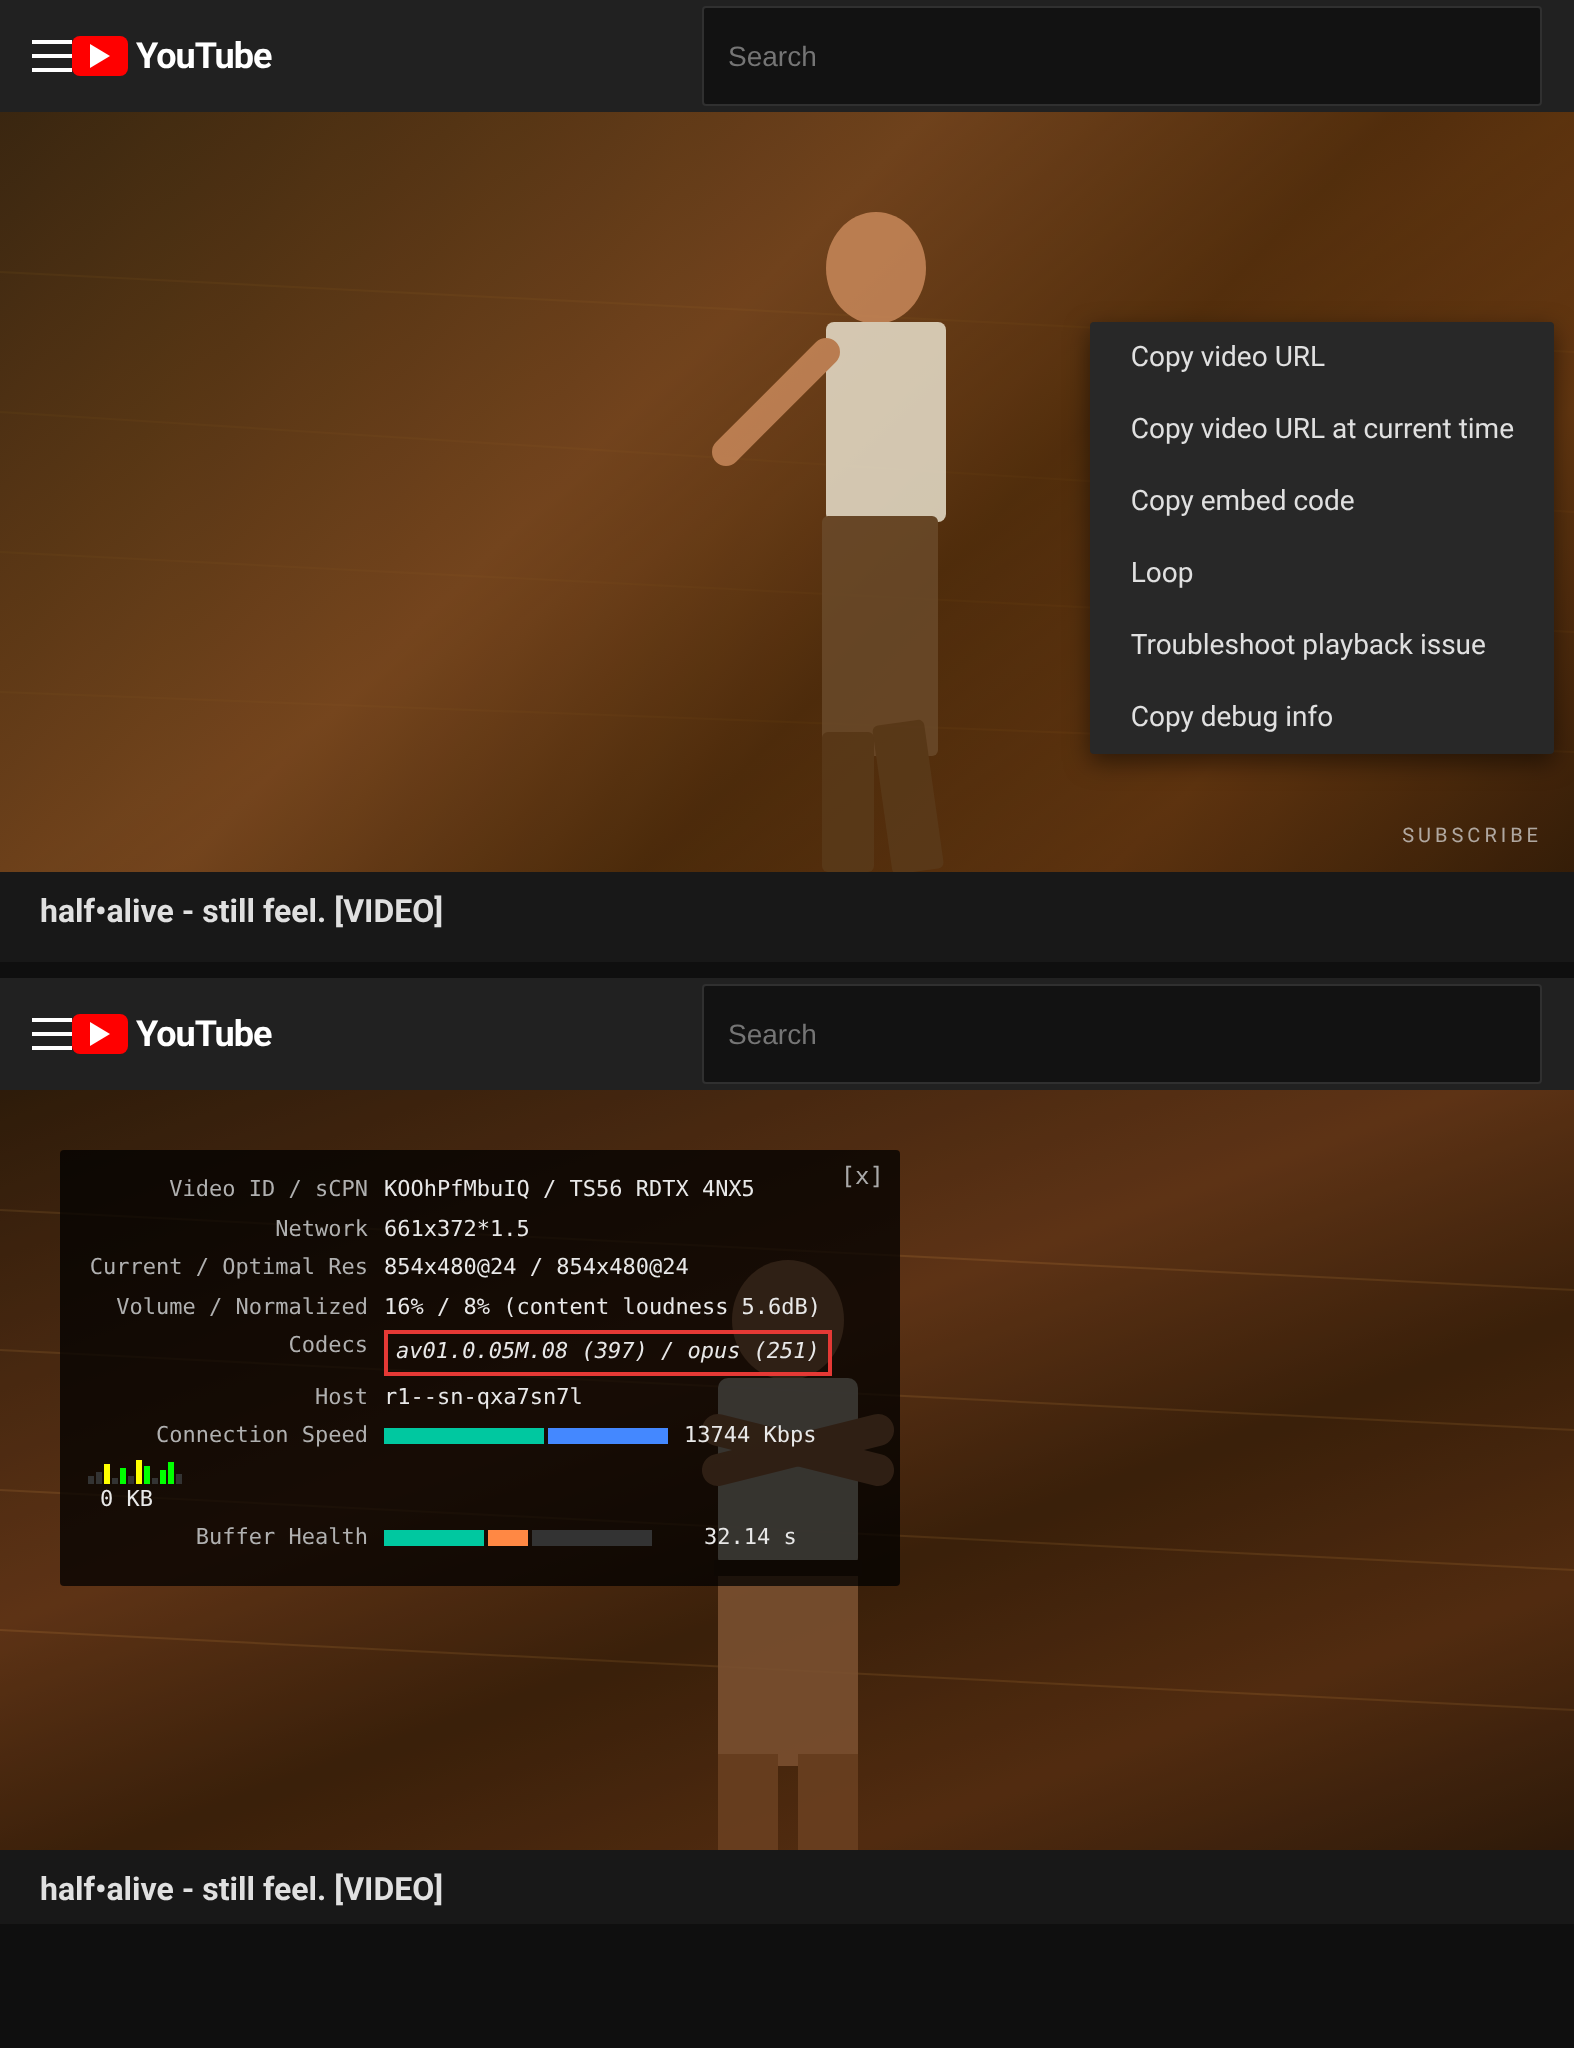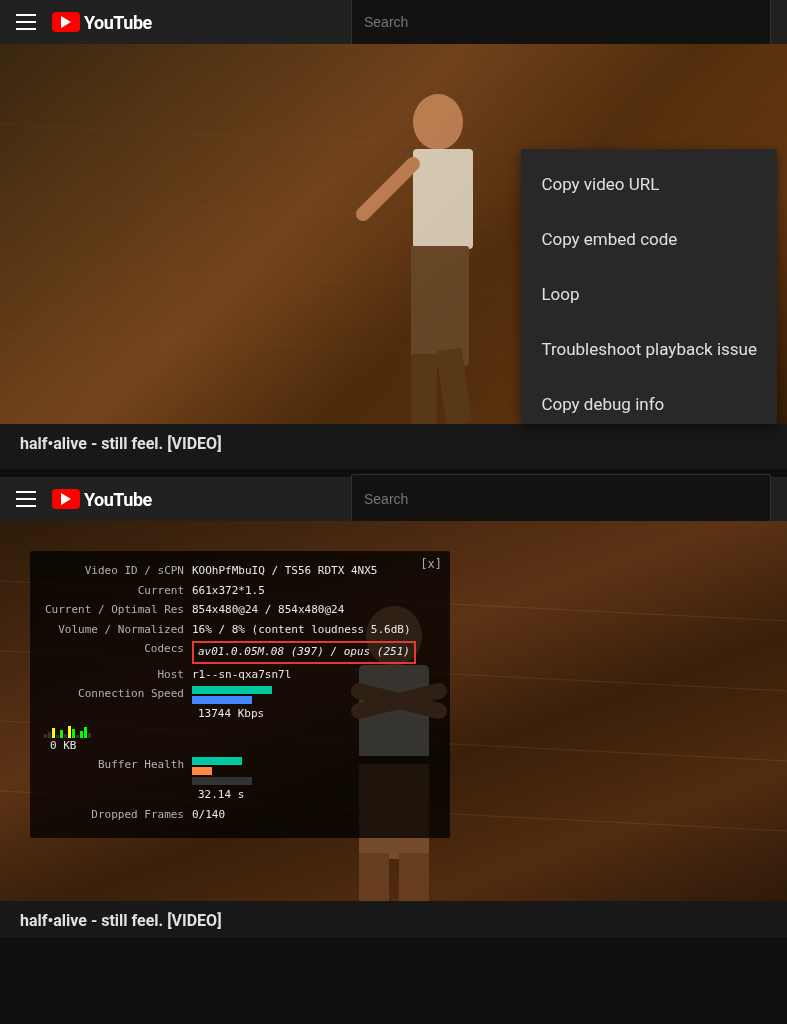--- a/index.html
+++ b/index.html
@@ -7,25 +7,24 @@
       background: #0f0f0f;
       font-family: 'Roboto', Arial, sans-serif;
       width: 787px;
       min-height: 1024px;
       color: #fff;
     }
 
     
     .yt-header {
       background: #212121;
-      height: 44px;
+      height: 56px;
       display: flex;
       align-items: center;
       padding: 0 16px;
-      gap: 16px;
     }
     .hamburger-icon {
       display: flex; flex-direction: column; gap: 5px; cursor: pointer;
     }
     .hamburger-icon span {
       display: block; width: 20px; height: 2px; background: #fff;
     }
     .yt-logo {
       display: flex; align-items: center; gap: 4px; text-decoration: none;
     }
@@ -99,25 +98,24 @@
       top: 105px;
       right: 10px;
       background: #282828;
       border-radius: 2px;
       min-width: 220px;
       z-index: 100;
       box-shadow: 0 4px 12px rgba(0,0,0,0.5);
     }
     .context-menu-item {
       padding: 10px 20px;
-      font-size: 17px;
+      font-size: 14px;
       color: #e0e0e0;
       cursor: pointer;
       white-space: nowrap;
-      margin-top: 15px;
     }
     .context-menu-item.highlighted {
       background: #3a3a3a;
     }
 
     .video-title {
       color: #e0e0e0;
       font-size: 16px;
       padding: 10px 20px 8px;
       font-weight: 700;
@@ -171,23 +169,23 @@
       position: absolute;
       top: 6px;
       right: 8px;
       color: #aaa;
       cursor: pointer;
       font-size: 12px;
     }
 
     .bar-container {
       display: flex;
+      align-items: center;
       gap: 2px;
       flex-wrap: nowrap;
-      flex-direction: column;
     }
     .bar-seg {
       height: 8px;
       display: inline-block;
     }
 
     .network-bars {
       display: flex; align-items: flex-end; gap: 1px; height: 12px;
     }
     .net-bar {
@@ -257,20 +255,21 @@
         <rect x="78" y="162" width="58" height="120" fill="#6a4a2a" rx="3"></rect>
 
         <rect x="78" y="270" width="26" height="70" fill="#5a3a1a" rx="3"></rect>
         <rect x="108" y="265" width="26" height="75" fill="#5a3a1a" rx="3" transform="rotate(-8 121 302)"></rect>
       </svg>
       <span class="subscribe-label">SUBSCRIBE</span>
     </div>
 
     <div class="context-menu">
       <div class="context-menu-item">Copy video URL</div>
+      <div class="context-menu-item">Copy video URL at current time</div>
       <div class="context-menu-item">Copy embed code</div>
       <div class="context-menu-item">Loop</div>
       <div class="context-menu-item">Troubleshoot playback issue</div>
       <div class="context-menu-item">Copy debug info</div>
     </div>
   </div>
   <div class="video-title">half•alive - still feel. [VIDEO]</div>
 </div>
 
 <div class="section-divider"></div>
@@ -318,21 +317,21 @@
         <rect x="53" y="155" width="74" height="8" fill="#3a2010"></rect>
       </svg>
 
       <div class="stats-overlay">
         <div class="stats-close">[x]</div>
         <div class="stats-row">
           <span class="stats-label">Video ID / sCPN</span>
           <span class="stats-value">KOOhPfMbuIQ / TS56 RDTX 4NX5</span>
         </div>
         <div class="stats-row">
-          <span class="stats-label">Current</span>
+          <span class="stats-label">Network</span>
           <span class="stats-value">661x372*1.5</span>
         </div>
         <div class="stats-row">
           <span class="stats-label">Current / Optimal Res</span>
           <span class="stats-value">854x480@24 / 854x480@24</span>
         </div>
         <div class="stats-row">
           <span class="stats-label">Volume / Normalized</span>
           <span class="stats-value">16% / 8% (content loudness 5.6dB)</span>
         </div>
@@ -374,25 +373,21 @@
             <span style="margin-left:6px;">0 KB</span>
           </span>
         </div>
         <div class="stats-row">
           <span class="stats-label">Buffer Health</span>
           <span class="stats-value">
             <span class="bar-container">
               <span class="bar-seg" style="width:50px;background:#00c8a0;"></span>
               <span class="bar-seg" style="width:20px;background:#ff8844;"></span>
               <span class="bar-seg" style="width:60px;background:#333;"></span>
-              <span style="margin-left:6px;">32.14 s</span>
+              <span style="margin-left:24px;">32.14 s</span>
             </span>
           </span>
         </div>
-        <div class="stats-row">
-          <span class="stats-label">Dropped Frames</span>
-          <span class="stats-value">0/140</span>
-        </div>
       </div>
     </div>
   </div>
   <div class="video-title">half•alive - still feel. [VIDEO]</div>
 </div>
 
 </body></html>

